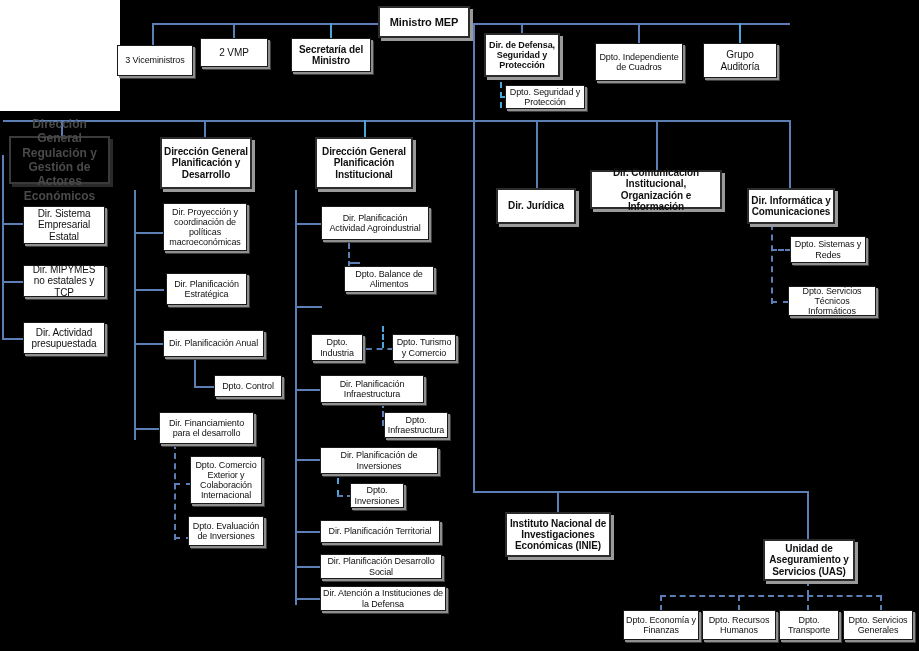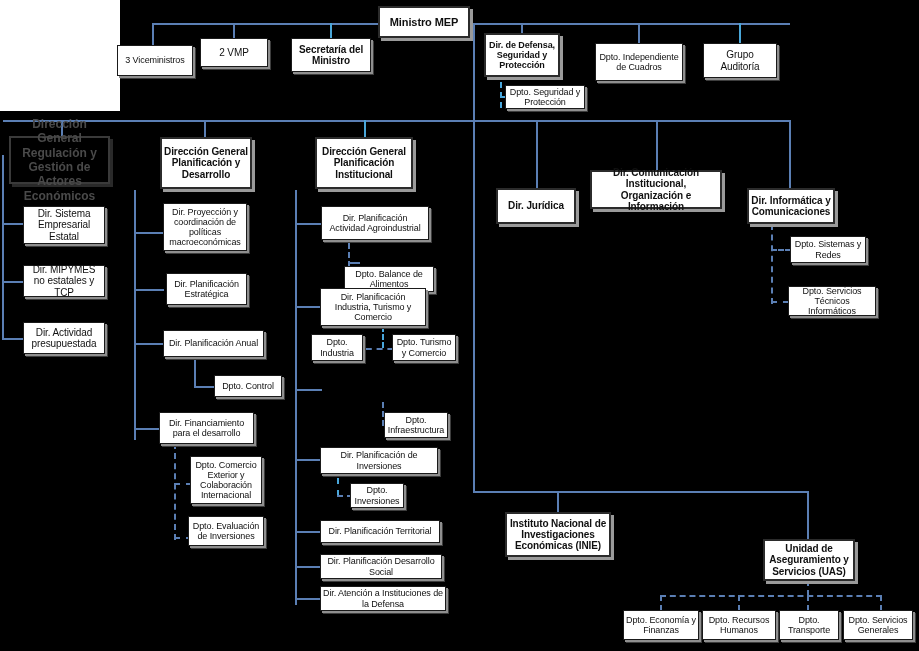--- a/index.html
+++ b/index.html
@@ -247,32 +247,32 @@
   </div>
 
   <div class="node shadow b9" style="left:321px; top:206px; width:108px; height:34px;">
     <span>Dir. Planificación Actividad Agroindustrial</span>
   </div>
 
   <div class="node shadow b9" style="left:344px; top:250px; width:90px; height:26px;margin-top:16px;">
     <span>Dpto. Balance de Alimentos</span>
   </div>
 
-  <div class="node shadow b9" style="left:320px; top:288px; width:106px; height:38px;">
-    <span>Dir. Planificación Industria, Turismo y Comercio</span>
-  </div>
 
   <div class="node shadow b9" style="left:311px; top:334px; width:52px; height:27px;">
     <span>Dpto. Industria</span>
   </div>
 
   <div class="node shadow b9" style="left:392px; top:334px; width:64px; height:27px;">
     <span>Dpto. Turismo y Comercio</span>
   </div>
 
+  <div class="node shadow b9" style="left:320px; top:375px; width:104px; height:28px;">
+    <span>Dir. Planificación Infraestructura</span>
+  </div>
 
   <div class="node shadow b9" style="left:384px; top:412px; width:64px; height:26px;">
     <span>Dpto. Infraestructura</span>
   </div>
 
   <div class="node shadow b9" style="left:320px; top:447px; width:118px; height:27px;">
     <span>Dir. Planificación de Inversiones</span>
   </div>
 
   <div class="node shadow b9" style="left:350px; top:483px; width:54px; height:25px;">

